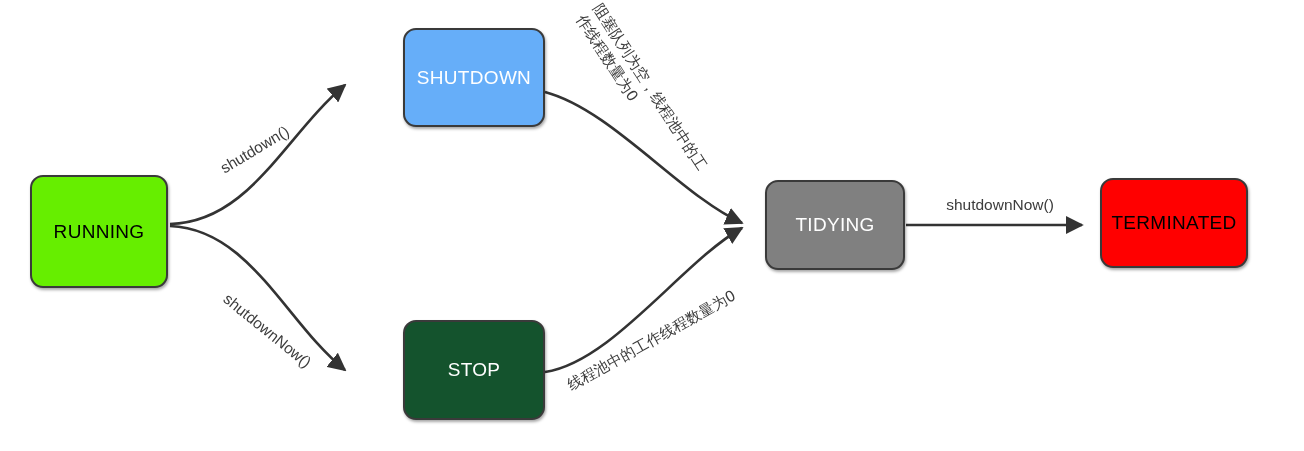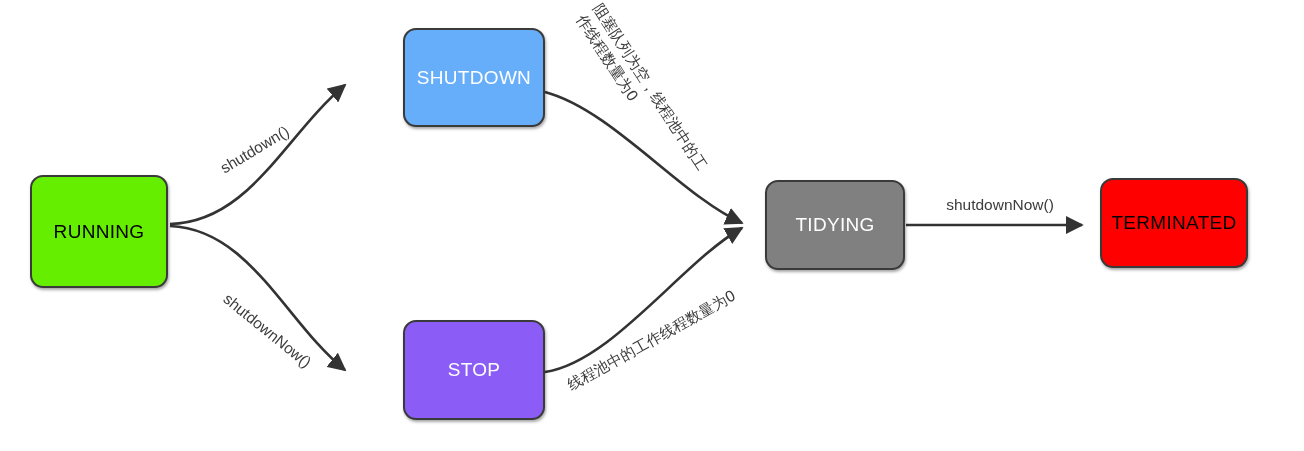--- a/index.html
+++ b/index.html
@@ -76,21 +76,21 @@
 
     <path d="M 906 225 L 1082 225" fill="none" stroke="#333333" stroke-width="2.6" marker-end="url(#arrow)"></path>
   </svg>
 
   <div class="node" style="left: 30px; top: 175px; width: 138px; height: 113px; background: rgb(102, 238, 0); color: rgb(0, 0, 0); border-color: rgb(58, 58, 58);">
     <span>RUNNING</span>
   </div>
   <div class="node" style="left: 403px; top: 28px; width: 142px; height: 99px; background: rgb(102, 174, 249); color: rgb(255, 255, 255); border-color: rgb(58, 58, 58);">
     <span>SHUTDOWN</span>
   </div>
-  <div class="node" style="left: 403px; top: 320px; width: 142px; height: 100px; background: #8b5cf6; color: rgb(255, 255, 255); border-color: rgb(58, 58, 58);">
+  <div class="node" style="left: 403px; top: 320px; width: 142px; height: 100px; background: #14532d; color: rgb(255, 255, 255); border-color: rgb(58, 58, 58);">
     <span>STOP</span>
   </div>
   <div class="node" style="left: 1100px; top: 178px; width: 148px; height: 90px; background: rgb(255, 0, 0); color: rgb(0, 0, 0); border-color: rgb(58, 58, 58);">
     <span>TERMINATED</span>
   </div>
   <div class="node" style="left: 765px; top: 180px; width: 140px; height: 90px; background: rgb(128, 128, 128); color: rgb(255, 255, 255); border-color: rgb(58, 58, 58);">
     <span>TIDYING</span>
   </div>
 
   <div class="edge-label" style="left: 255px; top: 150px; transform: translate(-50%, -50%) rotate(-31deg);">shutdown()</div>

